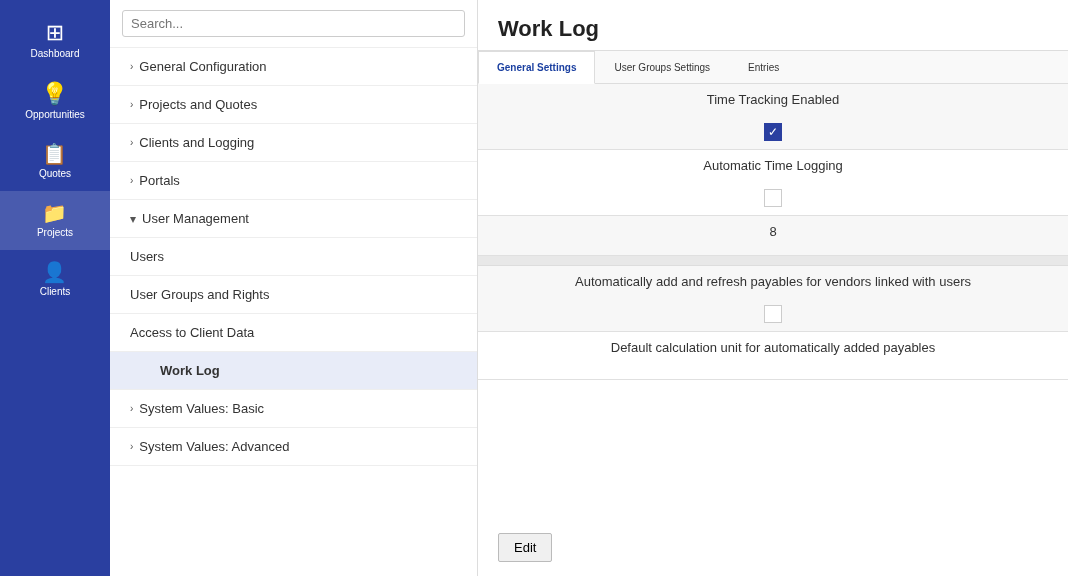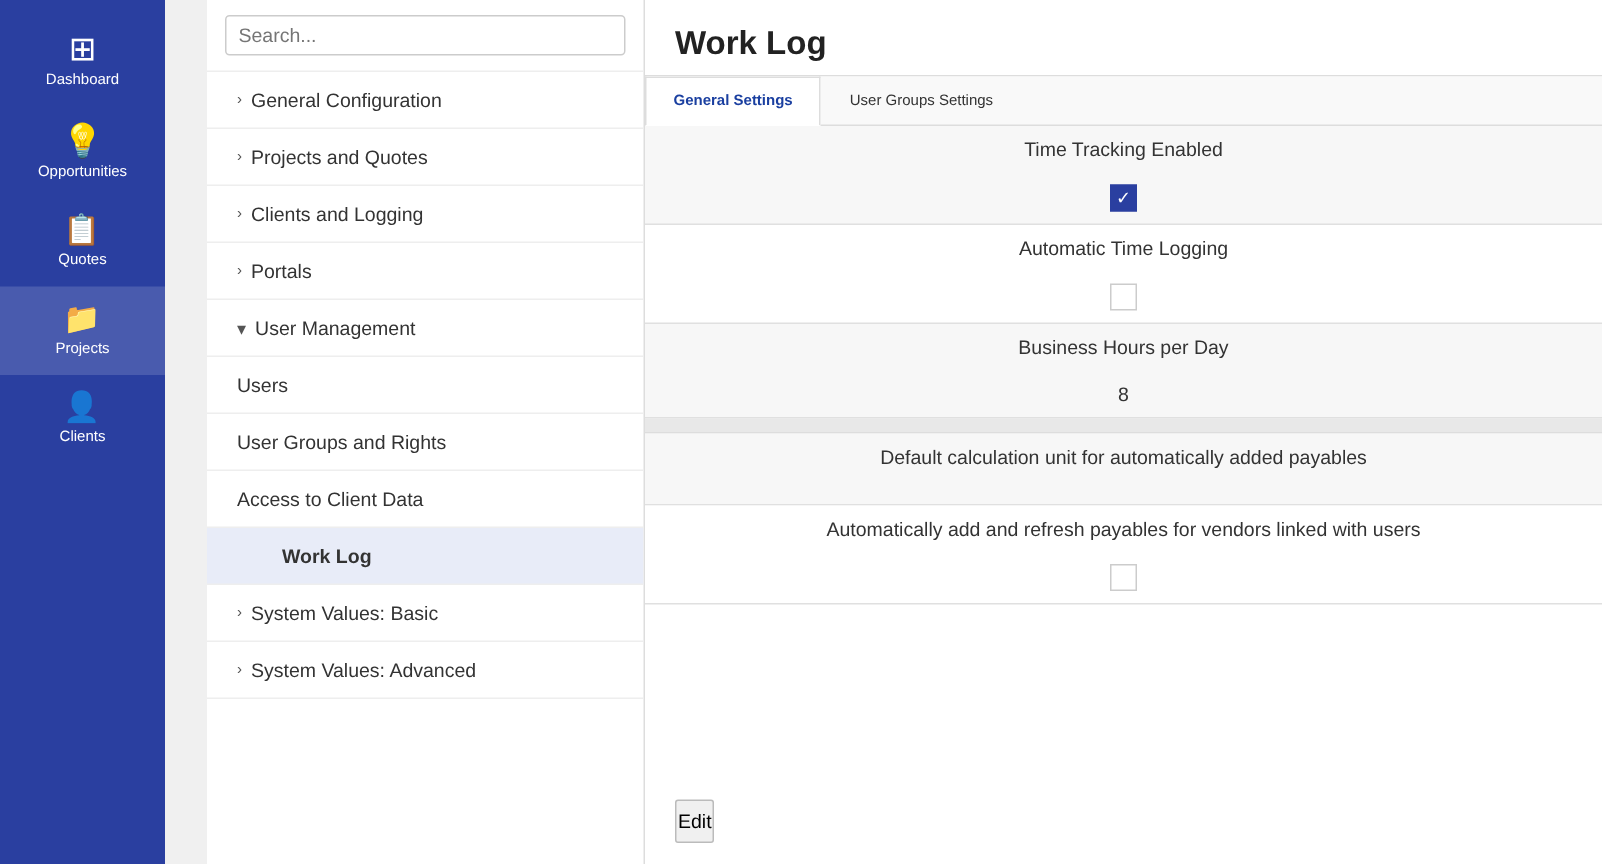--- a/index.html
+++ b/index.html
@@ -28,28 +28,27 @@
     .nav-item.active { background: rgba(255,255,255,0.15); }
     .nav-icon {
       font-size: 22px;
       margin-bottom: 4px;
       line-height: 1;
     }
     .nav-label { font-size: 10px; color: white; }
 
     
     .sidebar {
-      width: 292px;
+      width: 368px;
       background: #fff;
       border-right: 1px solid #ddd;
       display: flex;
       flex-direction: column;
       overflow-y: auto;
       flex-shrink: 0;
-      margin-left: 28px;
     }
     .sidebar-search {
       padding: 10px 12px;
       border-bottom: 1px solid #eee;
     }
     .sidebar-search input {
       width: 100%;
       border: 1px solid #ccc;
       padding: 5px 8px;
       border-radius: 3px;
@@ -179,21 +178,21 @@
     }
     .settings-spacer {
       height: 10px;
       background: #e8e8e8;
       border-bottom: 1px solid #ddd;
     }
     .edit-btn-area {
       padding: 14px 20px;
     }
     .edit-btn {
-      padding: 6px 1px;
+      padding: 6px 15px;
       border: 1px solid #bbb;
       background: #f0f0f0;
       cursor: pointer;
       font-size: 13px;
       border-radius: 2px;
     }
   </style>
 </head>
 <body>
 
@@ -272,55 +271,57 @@
     <h1>Work Log</h1>
   </div>
 
   <div class="tabs">
     <div class="tab active">
       <span>General Settings</span>
     </div>
     <div class="tab">
       <span>User Groups Settings</span>
     </div>
+    <div class="tab">
+      <span>Entries</span>
+    </div>
   </div>
 
   <div class="settings-table">
 
     <div class="settings-row">
       <span class="settings-label">Time Tracking Enabled</span>
       <div class="checkbox-cell">
         <div class="checkbox-checked">✓</div>
       </div>
     </div>
 
     <div class="settings-row">
       <span class="settings-label">Automatic Time Logging</span>
       <div class="checkbox-cell">
         <div class="checkbox-unchecked"></div>
       </div>
     </div>
 
     <div class="settings-row">
-      <span class="settings-label">Business Hours per Day</span>
       <span class="settings-value">8</span>
     </div>
 
 
     <div class="settings-spacer"></div>
-
-    <div class="settings-row">
-      <span class="settings-label">Default calculation unit for automatically added payables</span>
-      <span class="settings-value"></span>
-    </div>
 
     <div class="settings-row">
       <span class="settings-label">Automatically add and refresh payables for vendors linked with users</span>
       <div class="checkbox-cell">
         <div class="checkbox-unchecked"></div>
       </div>
     </div>
+
+    <div class="settings-row">
+      <span class="settings-label">Default calculation unit for automatically added payables</span>
+      <span class="settings-value"></span>
+    </div>
   </div>
 
   <div class="edit-btn-area">
     <button class="edit-btn">Edit</button>
   </div>
 </div>
 
 </body></html>

